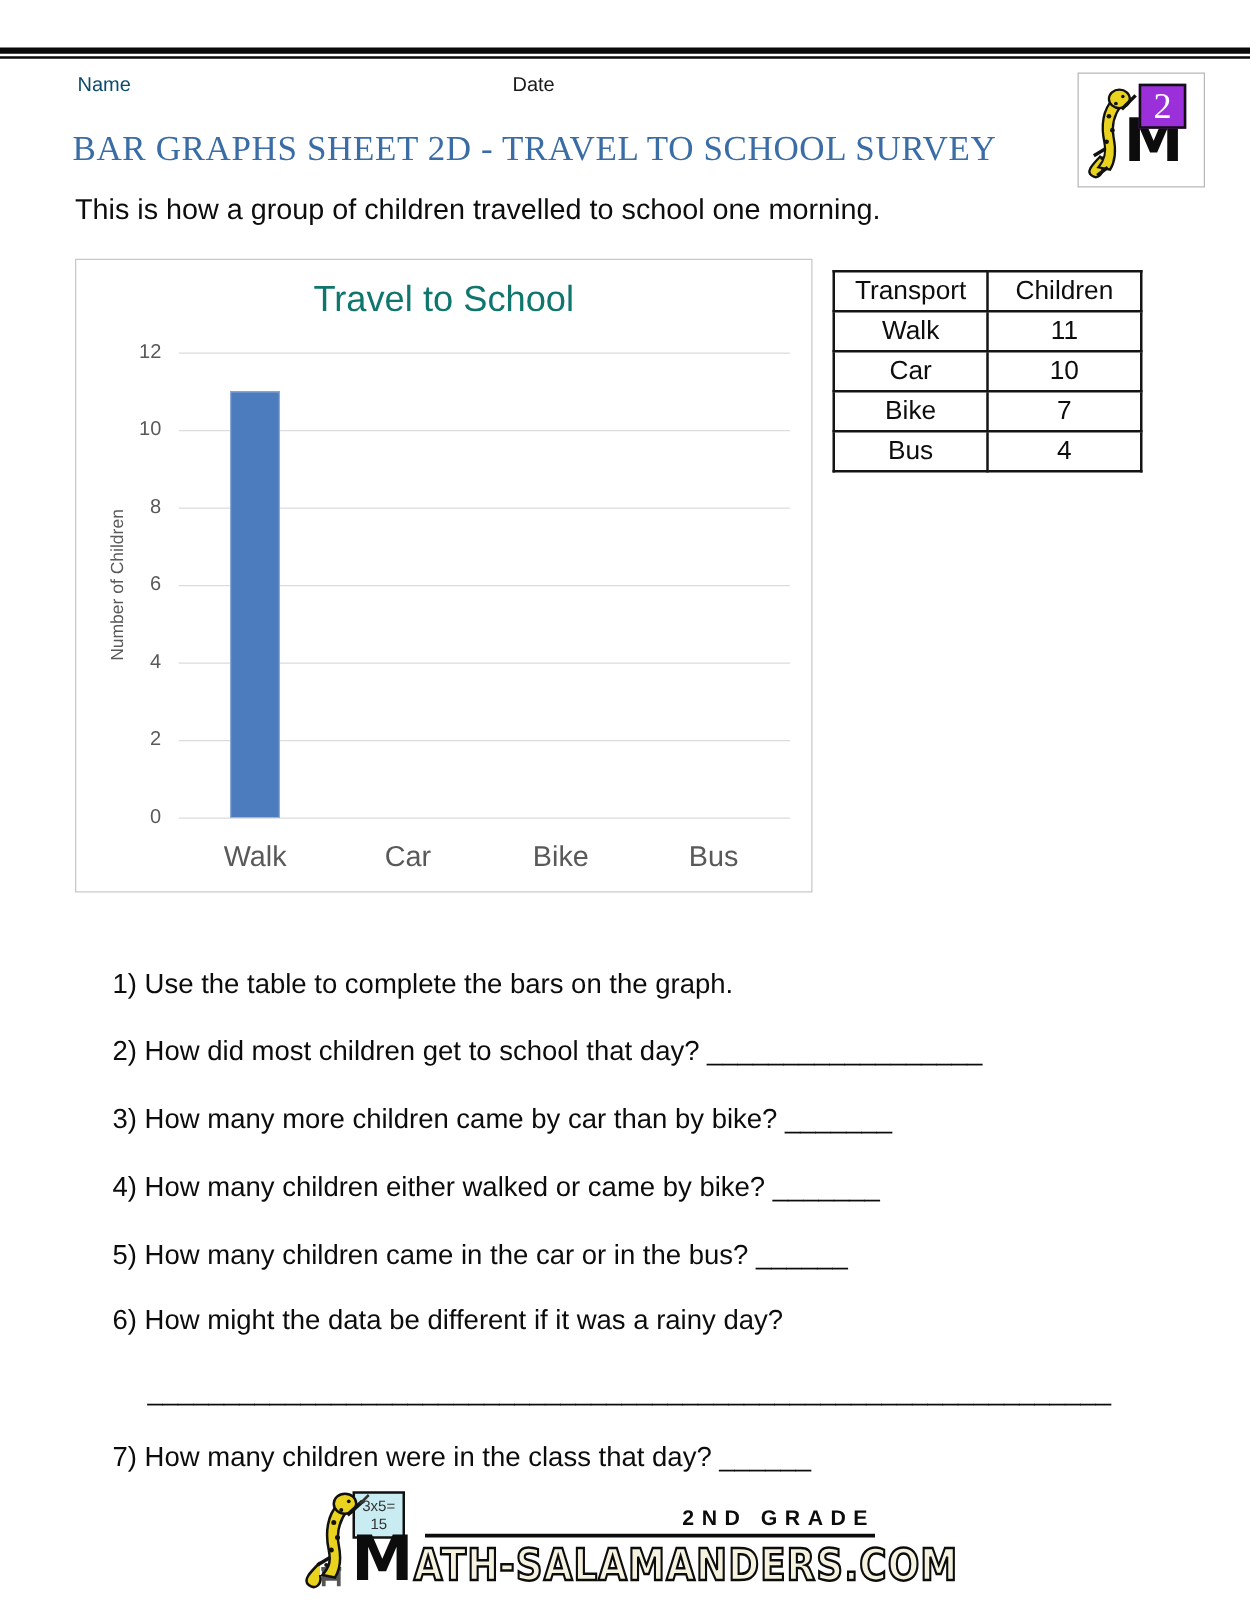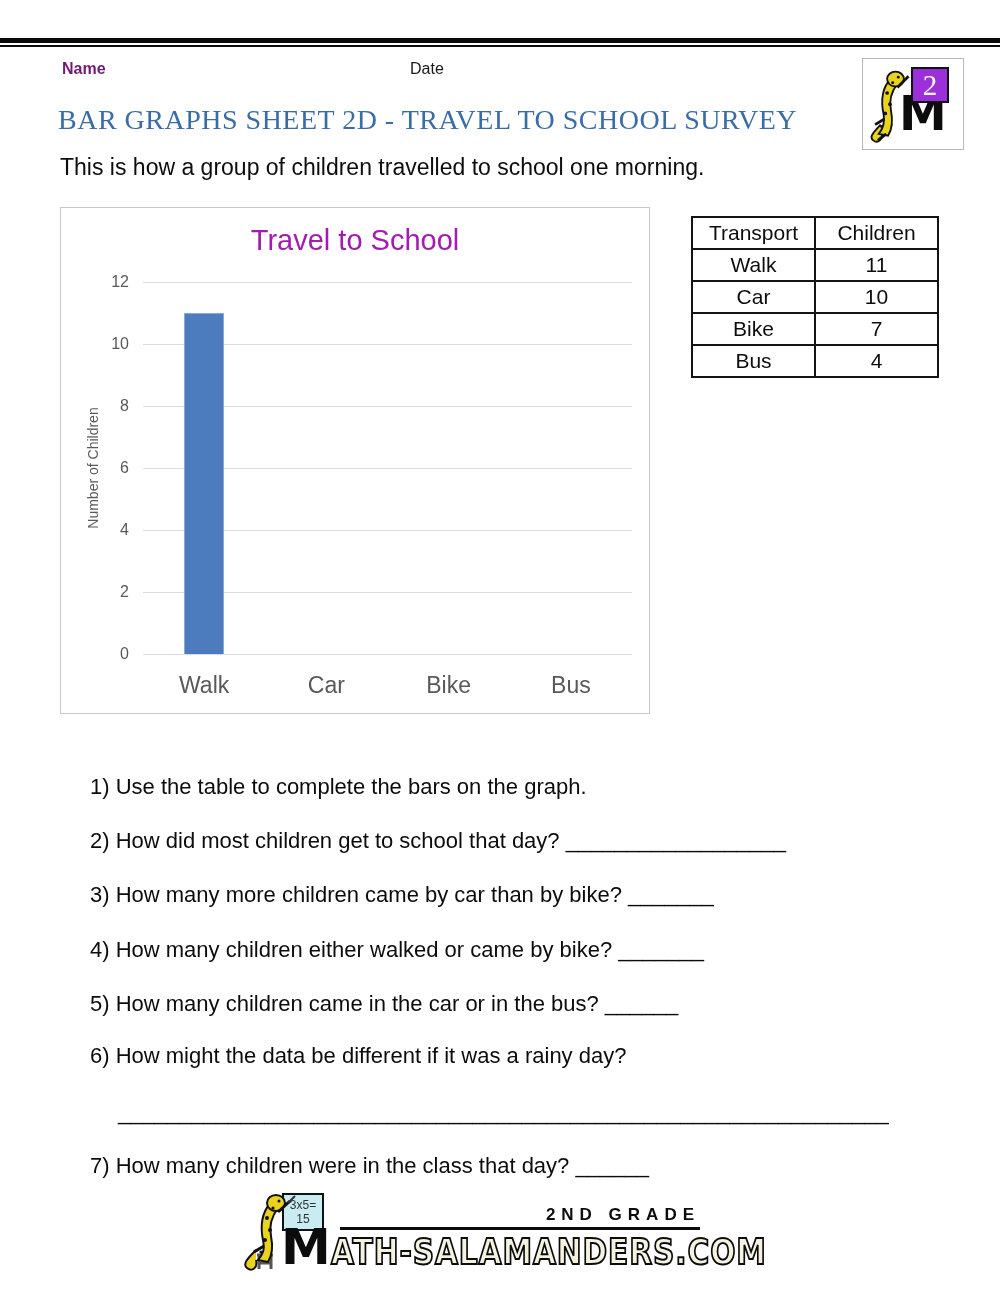--- a/index.html
+++ b/index.html
@@ -3,51 +3,51 @@
 <meta charset="utf-8">
 <style>
   html,body{margin:0;padding:0;background:#fff;}
   .page{position:relative;width:1000px;height:1294px;background:#ffffff;
         font-family:"Liberation Sans","DejaVu Sans",sans-serif;color:#111;overflow:hidden;}
 
   
   .rule-thick{position:absolute;left:0;top:38px;width:100%;height:5px;background:#0a0a0a;}
   .rule-thin{position:absolute;left:0;top:45px;width:100%;height:2px;background:#0a0a0a;}
 
-  .name-label{position:absolute;left:62px;top:60px;font-size:16px;color:#701a75;font-weight:bold;}
+  .name-label{position:absolute;left:62px;top:60px;font-size:16px;color:#0c4a6e;}
   .date-label{position:absolute;left:410px;top:60px;font-size:16px;color:#1a1a1a;}
 
   
   .brand-box{position:absolute;left:862px;top:58px;width:100px;height:90px;background:#fff;
              border:1px solid #b8b8b8;}
   .brand-m{position:absolute;left:36px;top:30px;font-size:48px;line-height:1;font-weight:bold;
            color:#0c0c0c;font-family:"DejaVu Sans","Liberation Sans",sans-serif;}
   .brand-square{position:absolute;left:48px;top:8px;width:38px;height:36px;background:#9b2fd9;
                 border:2px solid #111;box-sizing:border-box;text-align:center;}
   .brand-square span{font-family:"Liberation Serif","DejaVu Serif",serif;color:#fff;font-size:29px;line-height:33px;}
   .brand-sala{position:absolute;left:2px;top:8px;}
 
   .sheet-title{position:absolute;left:58px;top:104px;width:840px;font-family:"Liberation Serif","DejaVu Serif",serif;
                font-size:28px;color:#3a6da6;letter-spacing:.5px;white-space:nowrap;}
   .sheet-subtitle{position:absolute;left:60px;top:154px;font-size:23px;color:#0d0d0d;white-space:nowrap;text-align:center;}
 
   
   .chart{position:absolute;left:60px;top:207px;width:588px;height:505px;background:#fff;
          border:1px solid #c8c8c8;box-sizing:content-box;}
-  .chart-title{position:absolute;left:0;top:16px;width:100%;text-align:center;font-size:29px;color:#a21caf;}
+  .chart-title{position:absolute;left:0;top:16px;width:100%;text-align:center;font-size:29px;color:#0f766e;}
   .ylabel{position:absolute;left:32px;top:260px;transform:translate(-50%,-50%) rotate(-90deg);
           font-size:14px;color:#595959;white-space:nowrap;}
   .plot{position:absolute;left:82px;top:74px;width:489px;height:372px;}
   .gridline{position:absolute;left:0;right:0;height:1px;background:#dcdcdc;}
   .bar{position:absolute;bottom:0;width:40px;box-sizing:border-box;border:1px solid #8aa9d4;border-bottom:none;}
   .ytick{position:absolute;left:28px;width:40px;text-align:right;font-size:16px;color:#595959;}
   .xcat{position:absolute;top:464px;text-align:center;font-size:23px;color:#595959;}
 
   
-  .data-table{position:absolute;left:691px;top:216px;border-collapse:collapse;}
+  .data-table{position:absolute;left:666px;top:216px;border-collapse:collapse;}
   .data-table th,.data-table td{border:2px solid #141414;width:121px;height:30px;text-align:center;
         vertical-align:middle;font-size:21px;font-weight:normal;padding:0;color:#0d0d0d;}
 
   
   .q{position:absolute;left:90px;font-size:22px;color:#0c0c0c;white-space:nowrap;}
   .q1{top:774px;} .q2{top:828px;} .q3{top:882px;text-align:center;} .q4{top:937px;} .q5{top:991px;} .q6{top:1043px;}
   .q6-line{position:absolute;left:118px;top:1100px;font-size:22px;color:#0c0c0c;white-space:nowrap;}
   .q7{top:1153px;}
 
   

